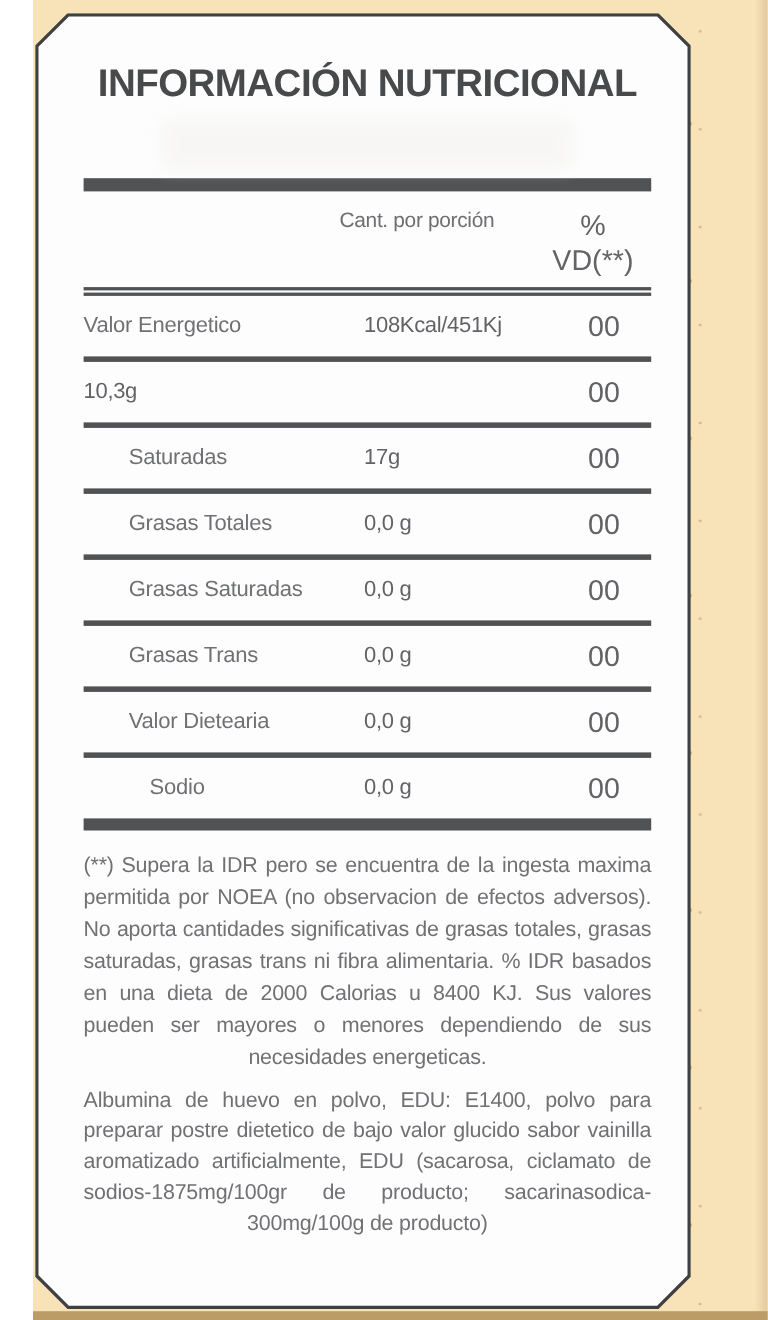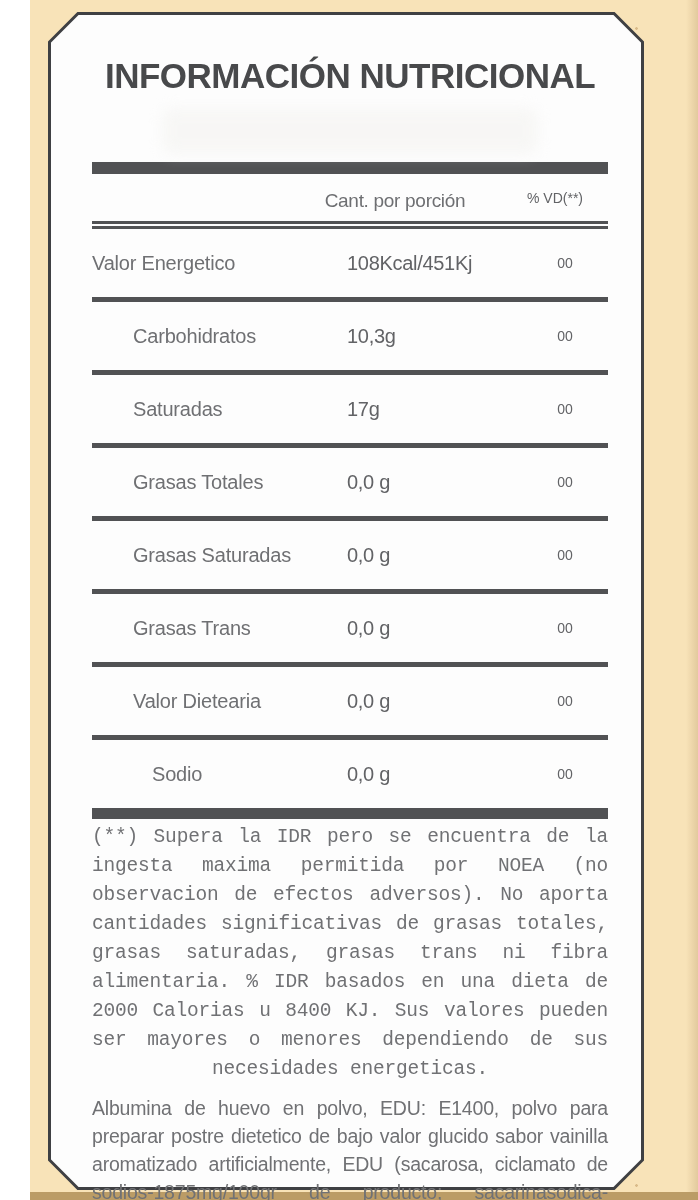--- a/index.html
+++ b/index.html
@@ -27,21 +27,21 @@
       radial-gradient(circle, rgba(150,105,55,.45) 1.2px, transparent 1.9px);
     background-position: 13px 22px, 47px 73px, 78px 41px;
     background-size: 93px 117px, 131px 89px, 157px 143px;
   }
   .left-strip{position:absolute;left:0;top:0;width:30px;height:100%;background:#fff;}
   .right-shade{position:absolute;right:0;top:0;width:12px;height:100%;
     background:linear-gradient(to right, rgba(0,0,0,0), rgba(140,100,50,.20));}
   .bottom-band{position:absolute;left:30px;right:0;bottom:0;height:8px;background:#bb9c66;}
 
   
-  .card{position:absolute;left:48px;top:12px;width:596px;height:1178px;}
+  .card{position:absolute;left:32px;top:12px;width:596px;height:1178px;}
   .card-frame{position:absolute;inset:0;width:100%;height:100%;}
   .card-content{position:absolute;inset:0;padding:0 36px 0 44px;}
 
   .title{
     margin-top:44px;text-align:center;
     font-size:35px;font-weight:bold;letter-spacing:-.5px;
     color:var(--heading);
   }
   .smudge{
     height:46px;margin:12px 70px 0;
@@ -52,30 +52,30 @@
   }
   .bar-thick{height:12px;background:var(--bar);margin-top:8px;}
   .bar-final{height:11px;background:var(--bar);}
   .rule{height:5px;background:var(--bar);}
   .rule-double{margin-top:9px;height:8px;border-top:3px solid var(--bar);border-bottom:3px solid var(--bar);}
 
   .t-head{display:flex;margin-top:16px;font-size:19px;color:#6e6f72;}
   .t-head .cell-amount{transform:translateX(-37px);text-align:center;font-size:19px;color:#6e6f72;}
   .t-head .cell-vd{transform:translateX(-10px);}
 
-  .t-row{display:flex;align-items:center;height:68px;}
+  .t-row{display:flex;align-items:center;height:55px;}
   .cell-name{width:255px;font-size:20px;color:#6f7073;letter-spacing:-.2px;}
   .indent-1 .cell-name{padding-left:41px;}
   .indent-2 .cell-name{padding-left:60px;}
   .cell-amount{width:170px;font-size:20px;color:#626366;letter-spacing:-.3px;}
-  .cell-vd{width:86px;margin-left:auto;text-align:center;font-size:14px;color:#626366;}
+  .cell-vd{width:86px;margin-left:auto;text-align:center;font-size:26px;color:#626366;}
 
   .footnote{
-    margin-top:4px;font-size:19.5px;line-height:29px;color:var(--text);
-    text-align:justify;text-align-last:center;letter-spacing:-.2px;font-family:Liberation Mono, monospace;
+    margin-top:18px;font-size:19.5px;line-height:29px;color:var(--text);
+    text-align:justify;text-align-last:center;letter-spacing:-.2px;
   }
   .ingredients-title{
     margin-top:22px;text-align:center;
     font-size:31px;font-weight:bold;letter-spacing:-.4px;color:var(--heading);
   }
   .ingredients-text{
     margin-top:10px;font-size:19.5px;line-height:28px;color:var(--text);
     text-align:justify;text-align-last:center;letter-spacing:-.2px;
   }
 </style>
@@ -110,21 +110,20 @@
     <div class="rule-double"></div>
 
     <div class="t-row indent-0">
       <div class="cell-name">Valor Energetico</div>
       <div class="cell-amount">108Kcal/451Kj</div>
       <div class="cell-vd">00</div>
     </div>
     <div class="rule"></div>
 
     <div class="t-row indent-1">
-      <div class="cell-name">Carbohidratos</div>
       <div class="cell-amount">10,3g</div>
       <div class="cell-vd">00</div>
     </div>
     <div class="rule"></div>
 
     <div class="t-row indent-1">
       <div class="cell-name">Saturadas</div>
       <div class="cell-amount">17g</div>
       <div class="cell-vd">00</div>
     </div>

